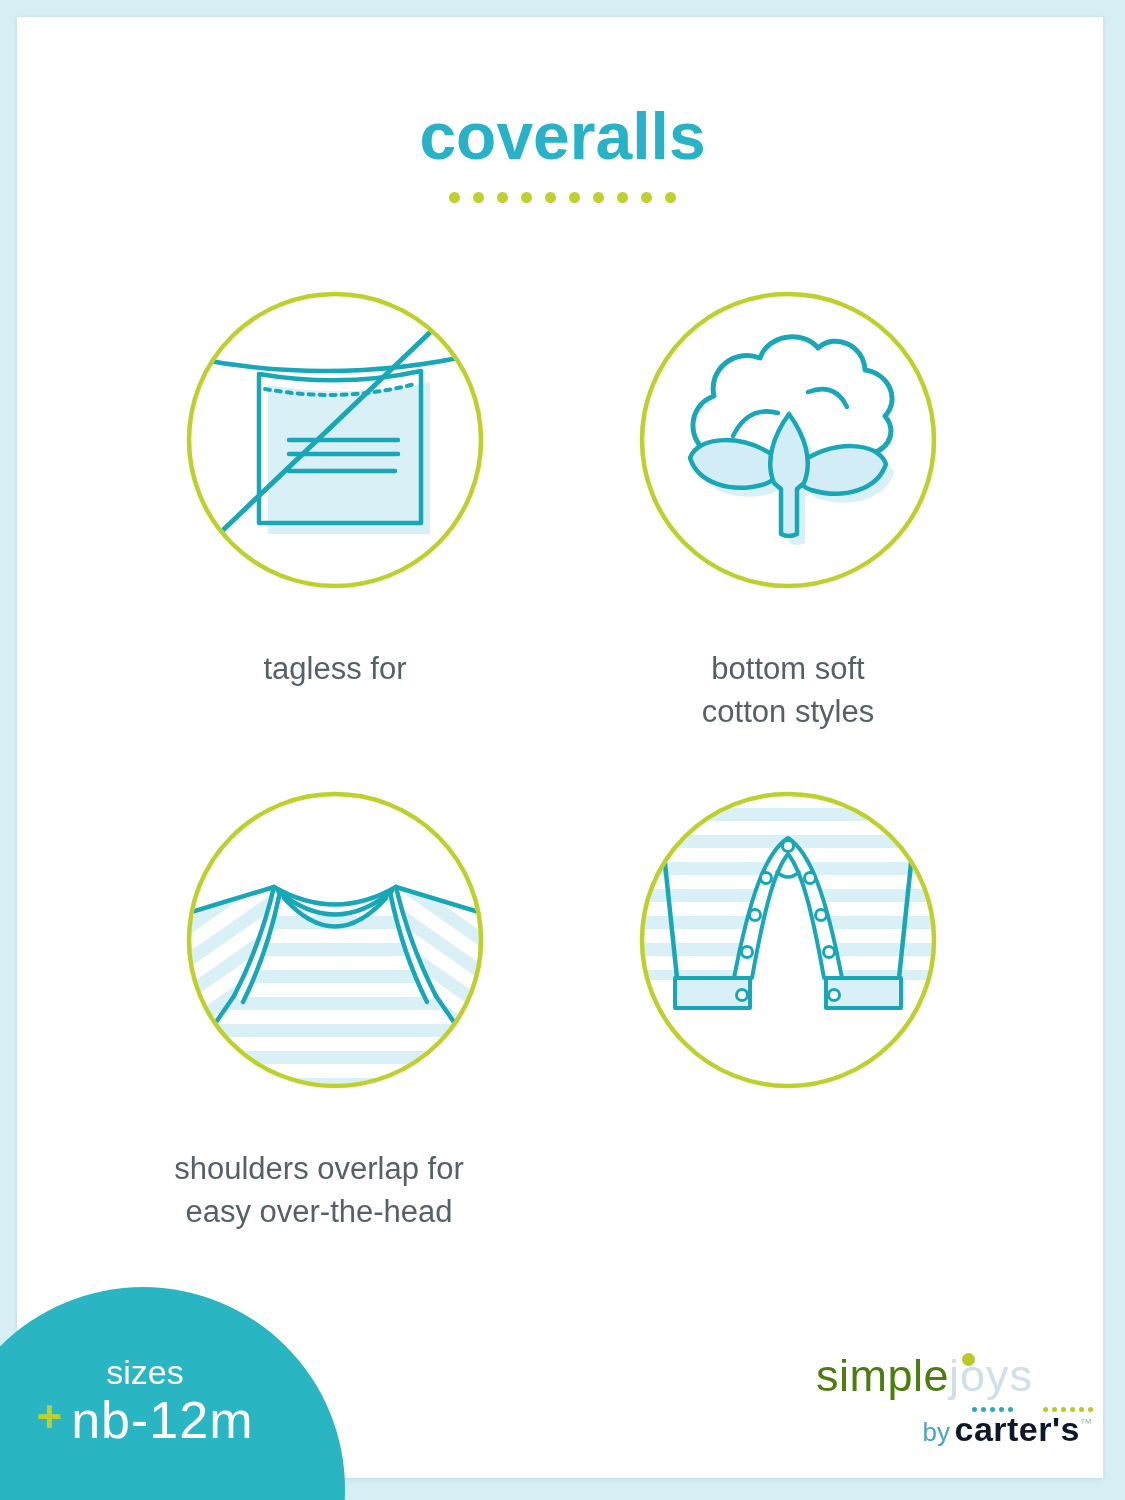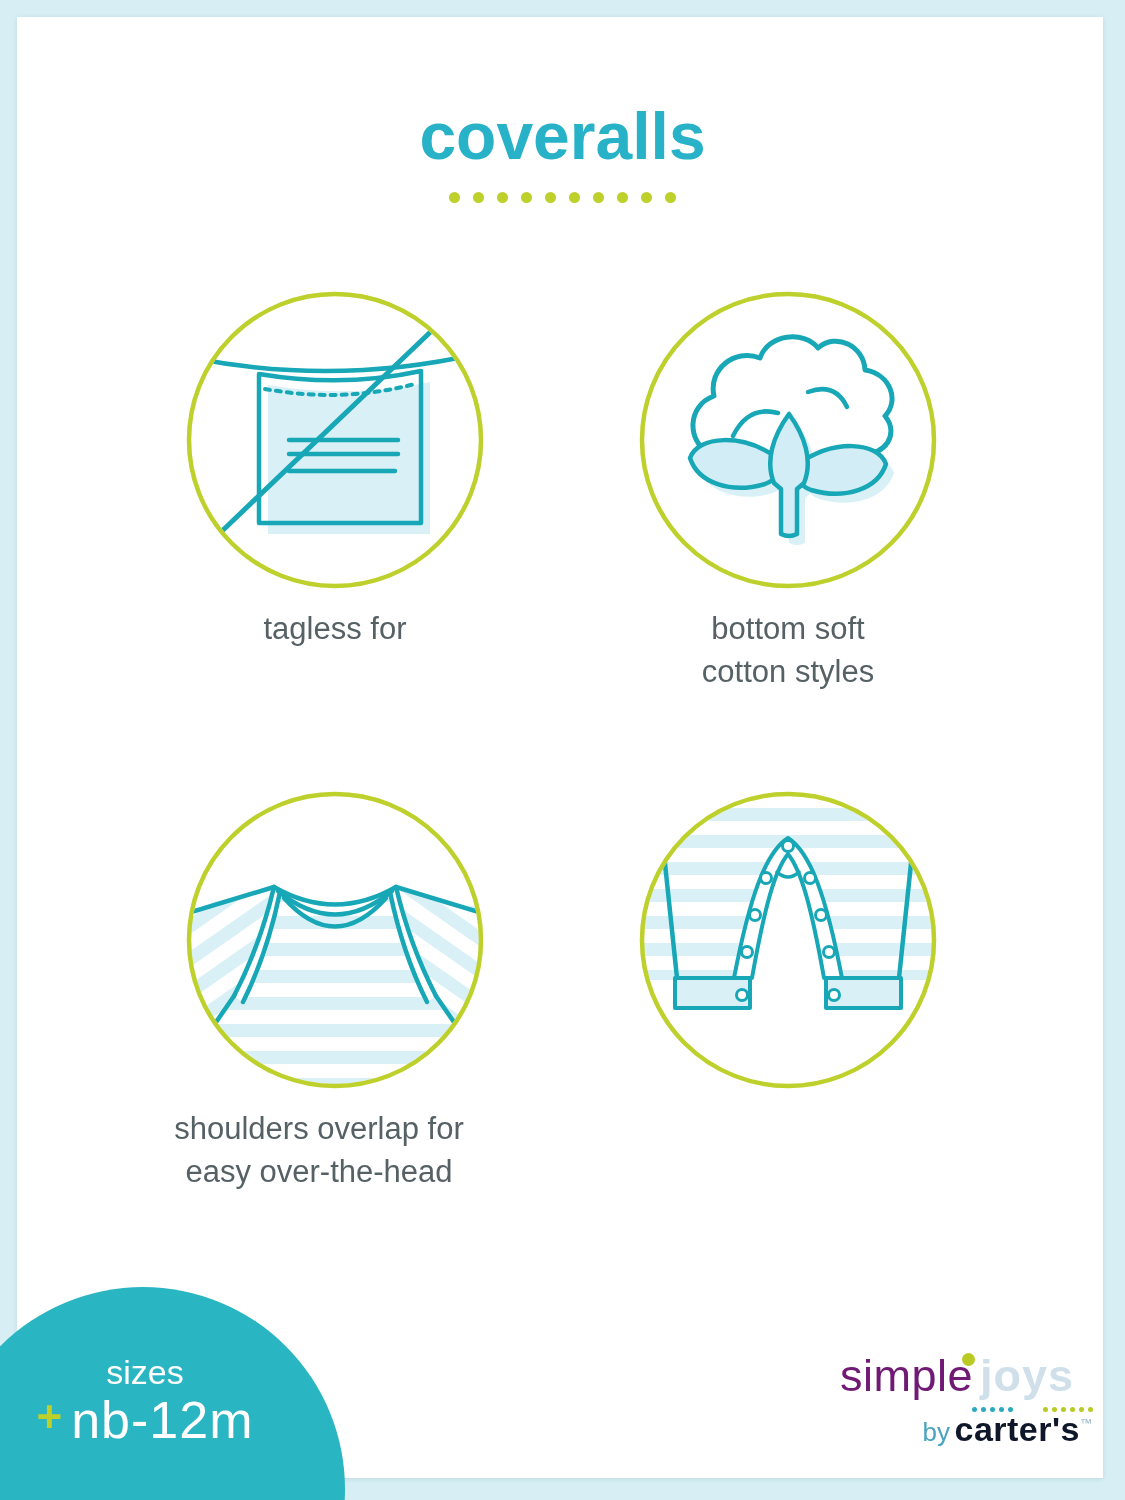--- a/index.html
+++ b/index.html
@@ -6,34 +6,34 @@
   body{font-family:"Liberation Sans","DejaVu Sans",sans-serif;}
   .page{position:relative;width:1125px;height:1500px;background:#d6eef4;overflow:hidden;}
   .sheet{position:absolute;left:17px;top:17px;width:1086px;height:1461px;background:#ffffff;
          box-shadow:0 1px 4px rgba(90,130,140,.18);}
   .title{position:absolute;left:0;top:98px;width:1125px;text-align:center;
          font-size:66px;font-weight:bold;letter-spacing:0;color:#27b2c8;}
   .divider{position:absolute;left:0;top:192px;width:1125px;display:flex;justify-content:center;gap:13px;}
   .divider .dot{width:11px;height:11px;border-radius:50%;background:#bdd02b;}
   .icon-wrap{position:absolute;width:300px;height:300px;}
   .caption{position:absolute;width:400px;text-align:center;color:#566166;
-           font-size:31px;line-height:43px;}
+           font-size:31px;line-height:43px;margin-top:40px;}
   
   .corner-circle{position:absolute;left:-59px;top:1287px;width:404px;height:404px;
                  border-radius:50%;background:#2ab5c3;}
   .sizes-heading{position:absolute;left:0;top:1352px;width:290px;text-align:center;
                  color:#ffffff;font-size:34px;line-height:40px;}
   .sizes-row{position:absolute;left:0;top:1390px;width:290px;text-align:center;white-space:nowrap;}
   .sizes-plus{color:#bdd02a;font-size:44px;font-weight:bold;vertical-align:6px;margin-right:9px;}
   .sizes-range{color:#ffffff;font-size:52px;font-weight:normal;letter-spacing:1px;}
   
   .logo{position:absolute;left:816px;top:1350px;width:280px;height:100px;}
   .logo-row1{position:absolute;left:0;top:0;white-space:nowrap;}
-  .logo-simple{font-size:45px;color:#701a75;letter-spacing:.5px;margin-left:24px;}
-  .logo-joys{font-size:45px;font-weight:bold;color:#cfe0ea;letter-spacing:1px;margin-left:7px;}
+  .logo-simple{font-size:45px;color:#4d7c0f;letter-spacing:.5px;}
+  .logo-joys{font-size:45px;font-weight:normal;color:#cfe0ea;letter-spacing:1px;}
   .logo-jdot{position:absolute;left:146px;top:3px;width:13px;height:13px;border-radius:50%;background:#b9ca22;}
   .logo-minidots{position:absolute;top:57px;left:156px;display:flex;align-items:center;}
   .logo-minidots .md{width:5px;height:5px;border-radius:50%;margin-right:4px;}
   .md-teal{background:#2ba9bd;}
   .md-lime{background:#b9ca22;}
   .md-gap{width:26px;height:1px;}
   .logo-row2{position:absolute;right:4px;top:60px;white-space:nowrap;}
   .logo-by{font-size:26px;color:#4aa3c0;}
   .logo-brand{font-size:34px;font-weight:bold;color:#0f172a;letter-spacing:.5px;}
   .logo-tm{font-size:12px;color:#93b3c4;vertical-align:14px;}

